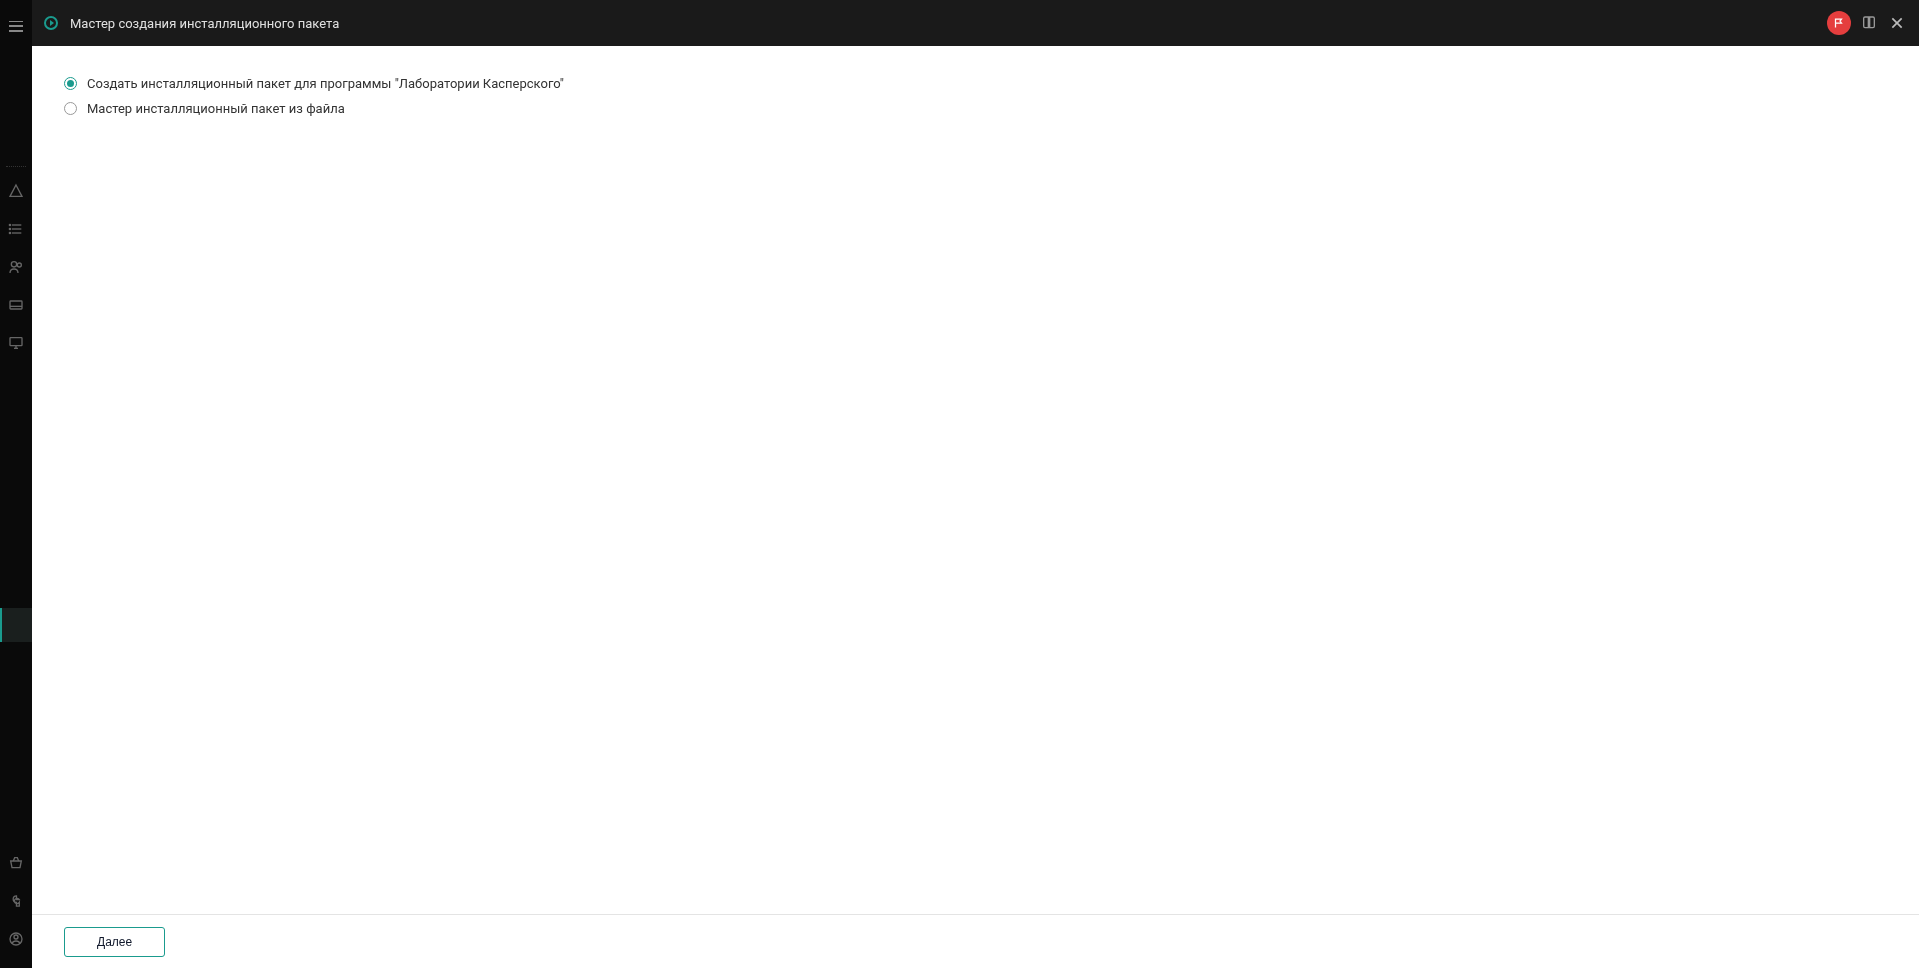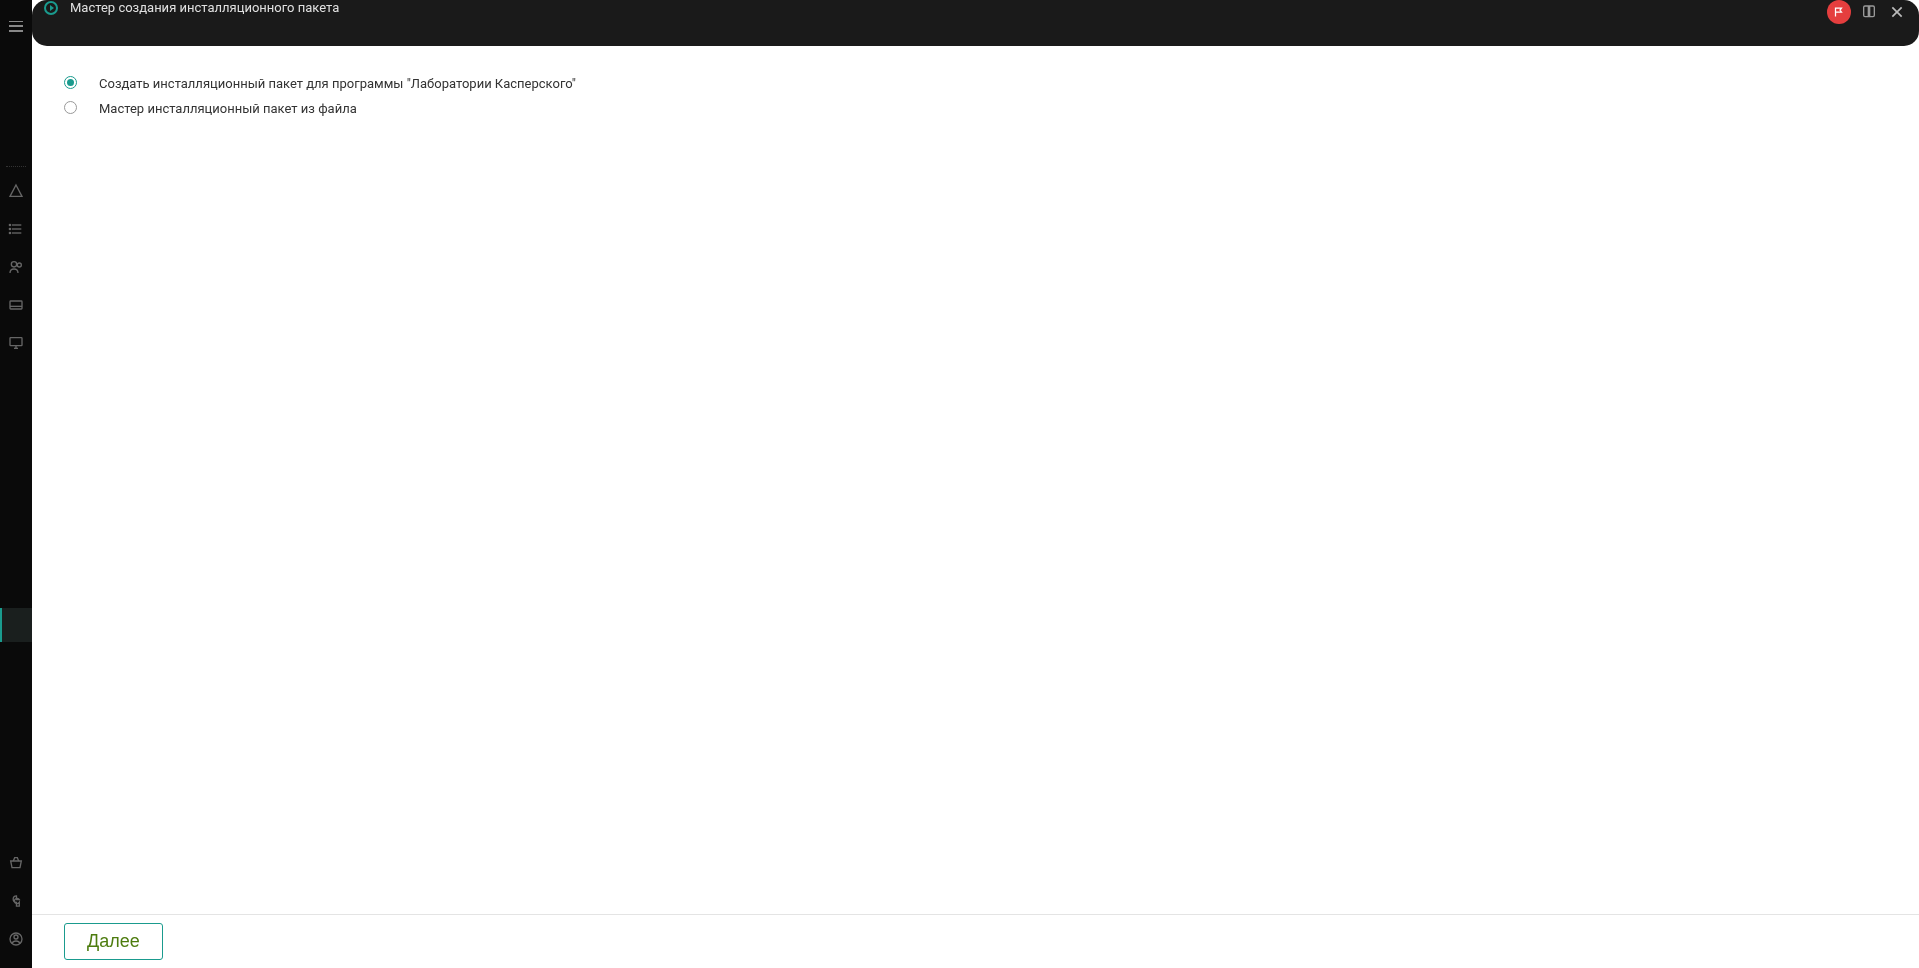--- a/index.html
+++ b/index.html
@@ -81,24 +81,23 @@
       flex: 1;
       display: flex;
       flex-direction: column;
       height: 100%;
       background: #fff;
     }
     .header {
       height: 46px;
       background: #1a1a1a;
       display: flex;
-      align-items: flex-start;
+      align-items: center;
       padding: 0 12px;
       gap: 12px;
-      border-radius: 15px;
     }
     .header-left {
       display: flex;
       align-items: center;
       gap: 12px;
       flex: 1;
     }
     .header-circle-icon {
       width: 14px;
       height: 14px;
@@ -157,21 +156,22 @@
       padding: 30px 32px;
       overflow: auto;
     }
     .section-title {
       font-size: 13px;
       color: #333;
       margin-bottom: 14px;
     }
     .radio-row {
       display: flex;
-      gap: 22px;
+      align-items: center;
+      gap: 10px;
       margin-bottom: 10px;
       cursor: pointer;
     }
     .radio-btn {
       width: 13px;
       height: 13px;
       border: 1px solid #999;
       border-radius: 50%;
       display: flex;
       align-items: center;
@@ -194,25 +194,25 @@
     }
     .footer {
       height: 54px;
       border-top: 1px solid #e4e4e4;
       background: #fff;
       display: flex;
       align-items: center;
       padding: 0 32px;
     }
     .next-btn {
-      padding: 7px 22px;
+      padding: 7px 32px;
       border: 1px solid #1a9b8e;
       background: #fff;
-      color: #4d7c0f;
-      font-size: 18px;
+      color: #0f172a;
+      font-size: 12px;
       border-radius: 3px;
       cursor: pointer;
     }
     .selected-rail-item {
       position: absolute;
       left: 0;
       top: 608px;
       width: 32px;
       height: 34px;
       background: #1a1f1e;

